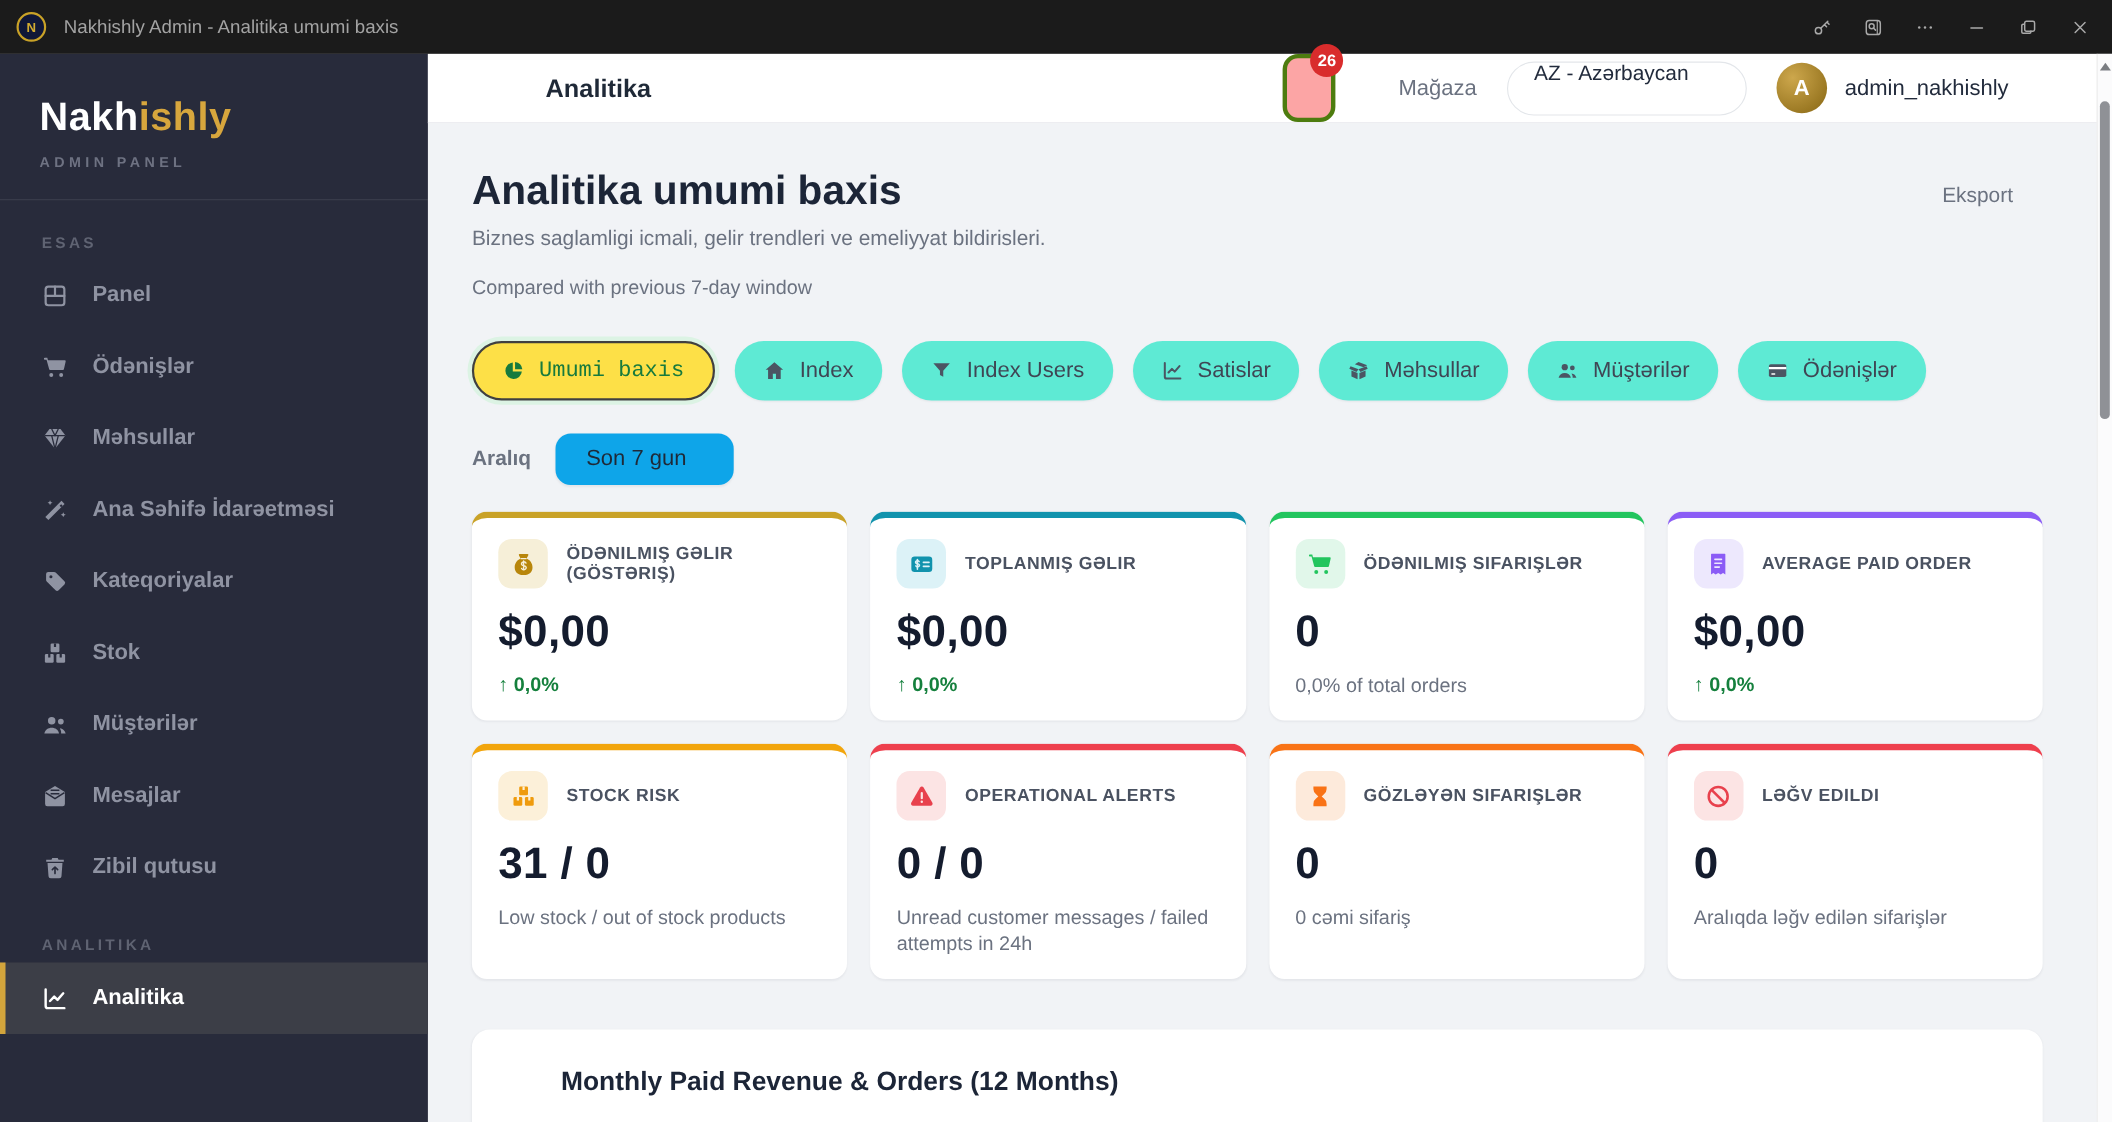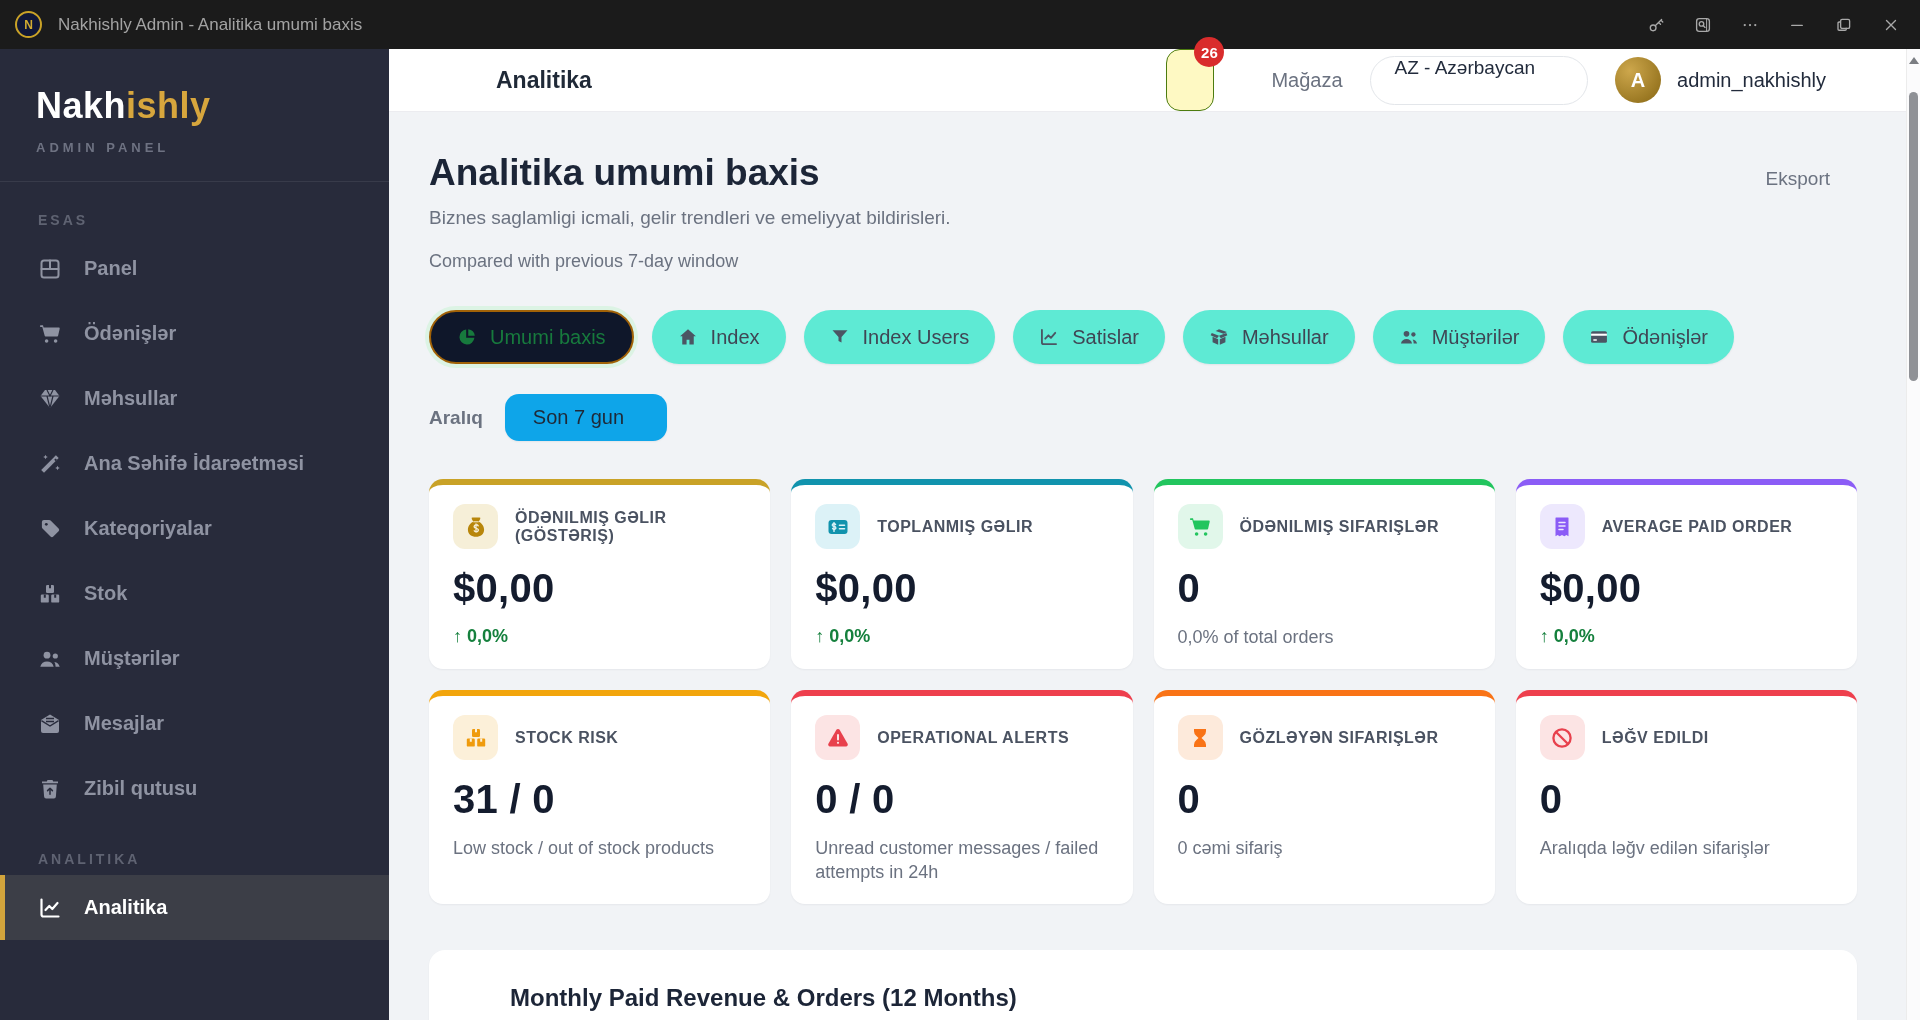--- a/index.html
+++ b/index.html
@@ -31,22 +31,22 @@
   .side-item.active .icon { color:#ffffff; }
 
   
   .main { flex:1; display:flex; flex-direction:column; min-width:0; }
   .topbar { height:90px; background:#ffffff; border-bottom:1px solid #ececf0; display:flex; align-items:center;
     padding:0 60px 0 49px; --notch:#ffffff; }
   .hamburger-btn { background:none; border:none; color:#4b5563; cursor:pointer; display:grid; place-items:center; }
   .topbar-title { font-size:23px; font-weight:700; color:#1f2937; margin-left:30px; }
   .topbar-right { margin-left:auto; display:flex; align-items:center; gap:27px; }
   .icon-btn { background:none; border:none; color:#64748b; cursor:pointer; display:grid; place-items:center; }
-  .bell-wrap { position:relative; width:48px; height:62px; border:1px solid #4d7c0f; border-radius:14px;
-    background:#fef9c3; display:grid; place-items:center; cursor:pointer;text-align:center; }
+  .bell-wrap { position:relative; width:48px; height:62px; border:4px solid #4d7c0f; border-radius:14px;
+    background:#fca5a5; display:grid; place-items:center; cursor:pointer;text-align:center; }
   .bell-wrap .icon { color:#3f4a5f; }
   .badge { position:absolute; top:-13px; right:-11px; min-width:30px; height:30px; padding:0 6px; border-radius:15px;
     background:#d92c2c; color:#fff; font-size:15px; font-weight:700; display:grid; place-items:center; }
   .store-link { display:flex; align-items:center; gap:10px; color:#6b7280; font-size:20px; cursor:pointer; }
   .lang-select { height:49px; border:1px solid #e3e6ea; border-radius:25px; background:#fff; display:flex;
     gap:18px; padding:0 18px 0 24px; font-size:19px; color:#222b3c; cursor:pointer; }
   .lang-select .icon, .user-menu .icon { color:#3a4354; }
   .user-menu { display:flex; align-items:center; gap:16px; cursor:pointer; }
   .avatar { width:46px; height:46px; border-radius:50%; color:#fff; font-weight:700; font-size:20px;
     display:grid; place-items:center; background:radial-gradient(circle at 32% 30%, #cda74c, #96741f 78%); }
@@ -59,31 +59,31 @@
   .page-subtitle { margin-top:13px; font-size:19px; color:#6b7280; }
   .compare-note { margin-top:22px; font-size:18px; color:#6b7280; }
   .export-btn { display:flex; align-items:center; gap:11px; color:#6b7280; font-size:19px; background:none;
     border:none; cursor:pointer; margin-top:16px; }
 
   .tabs { display:flex; gap:18px; margin-top:38px; }
   .tab { height:54px; border-radius:27px; background:#5eead4; padding:0 26px; display:flex; align-items:center;
     gap:13px; font-size:20px; color:#3f4654; border:none; cursor:pointer; box-shadow:0 1px 2px rgba(16,24,40,.07);
     --notch:#ffffff; white-space:nowrap; }
   .tab .icon { color:#4b5563; }
-  .tab.active { background:#0f172a; color:#177a3d; border:2px solid #a16207; box-shadow:0 0 0 4px #dcf3e4; --notch:#e7f8ed; }
+  .tab.active { background:#fde047; color:#177a3d; border:2px solid #404040; box-shadow:0 0 0 4px #dcf3e4;font-family:Liberation Mono, monospace; --notch:#e7f8ed; }
   .tab.active .icon { color:#177a3d; }
 
   .range-row { display:flex; align-items:center; gap:22px; margin-top:30px; }
   .range-label { font-size:19px; color:#6b7280; font-weight:700; }
   .range-select { width:162px; height:47px; background:#0ea5e9; border-radius:14px; display:flex; align-items:center;
     justify-content:space-between; padding:0 16px 0 28px; font-size:20px; color:#1f2937; border:none; cursor:pointer;
     box-shadow:0 1px 2px rgba(16,24,40,.06); }
   .range-select .icon { color:#222b3c; }
 
-  .cards-grid { display:grid; grid-template-columns:repeat(4,1fr); gap:21px; margin-top:38px; }
+  .cards-grid { display:grid; grid-template-columns:repeat(4,1fr); gap:21px; margin-top:24px; }
   .card { background:#fff; border-radius:14px; border-top:6px solid var(--accent,#ccc); padding:19px 24px 20px;
     box-shadow:0 1px 2px rgba(16,24,40,.05); min-height:155px; }
   .card-head { display:flex; align-items:center; gap:17px; }
   .chip { width:45px; height:45px; border-radius:12px; display:grid; place-items:center; flex-shrink:0;
     background:var(--chip-bg); --notch:var(--chip-bg); }
   .card-title { font-size:16px; font-weight:700; letter-spacing:.5px; color:#4a5261; }
   .card-value { font-size:40px; font-weight:800; color:#141c2e; margin-top:17px; letter-spacing:.3px; }
   .card-trend { margin-top:15px; font-size:18px; color:#15803d; font-weight:600; }
   .card-sub { margin-top:15px; font-size:18px; color:#6b7280; line-height:1.3; max-width:300px; }
 

